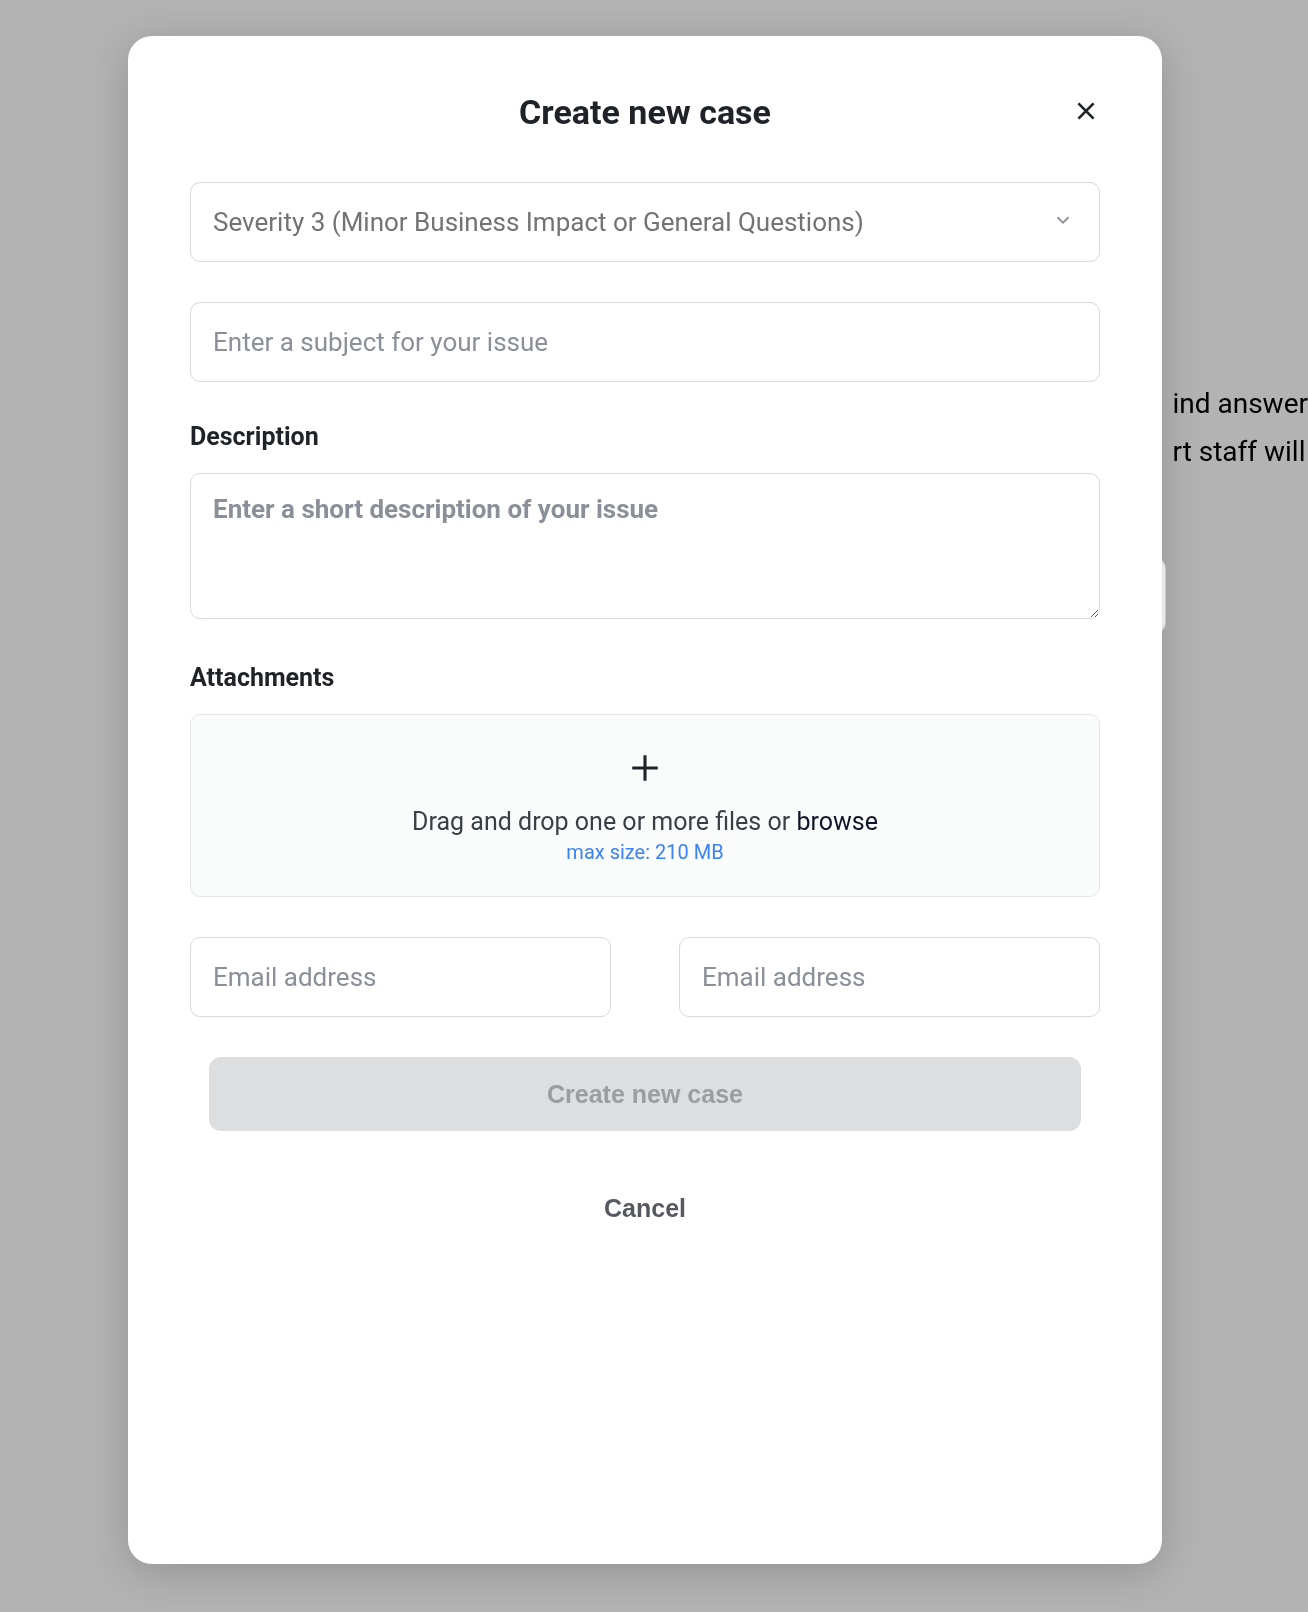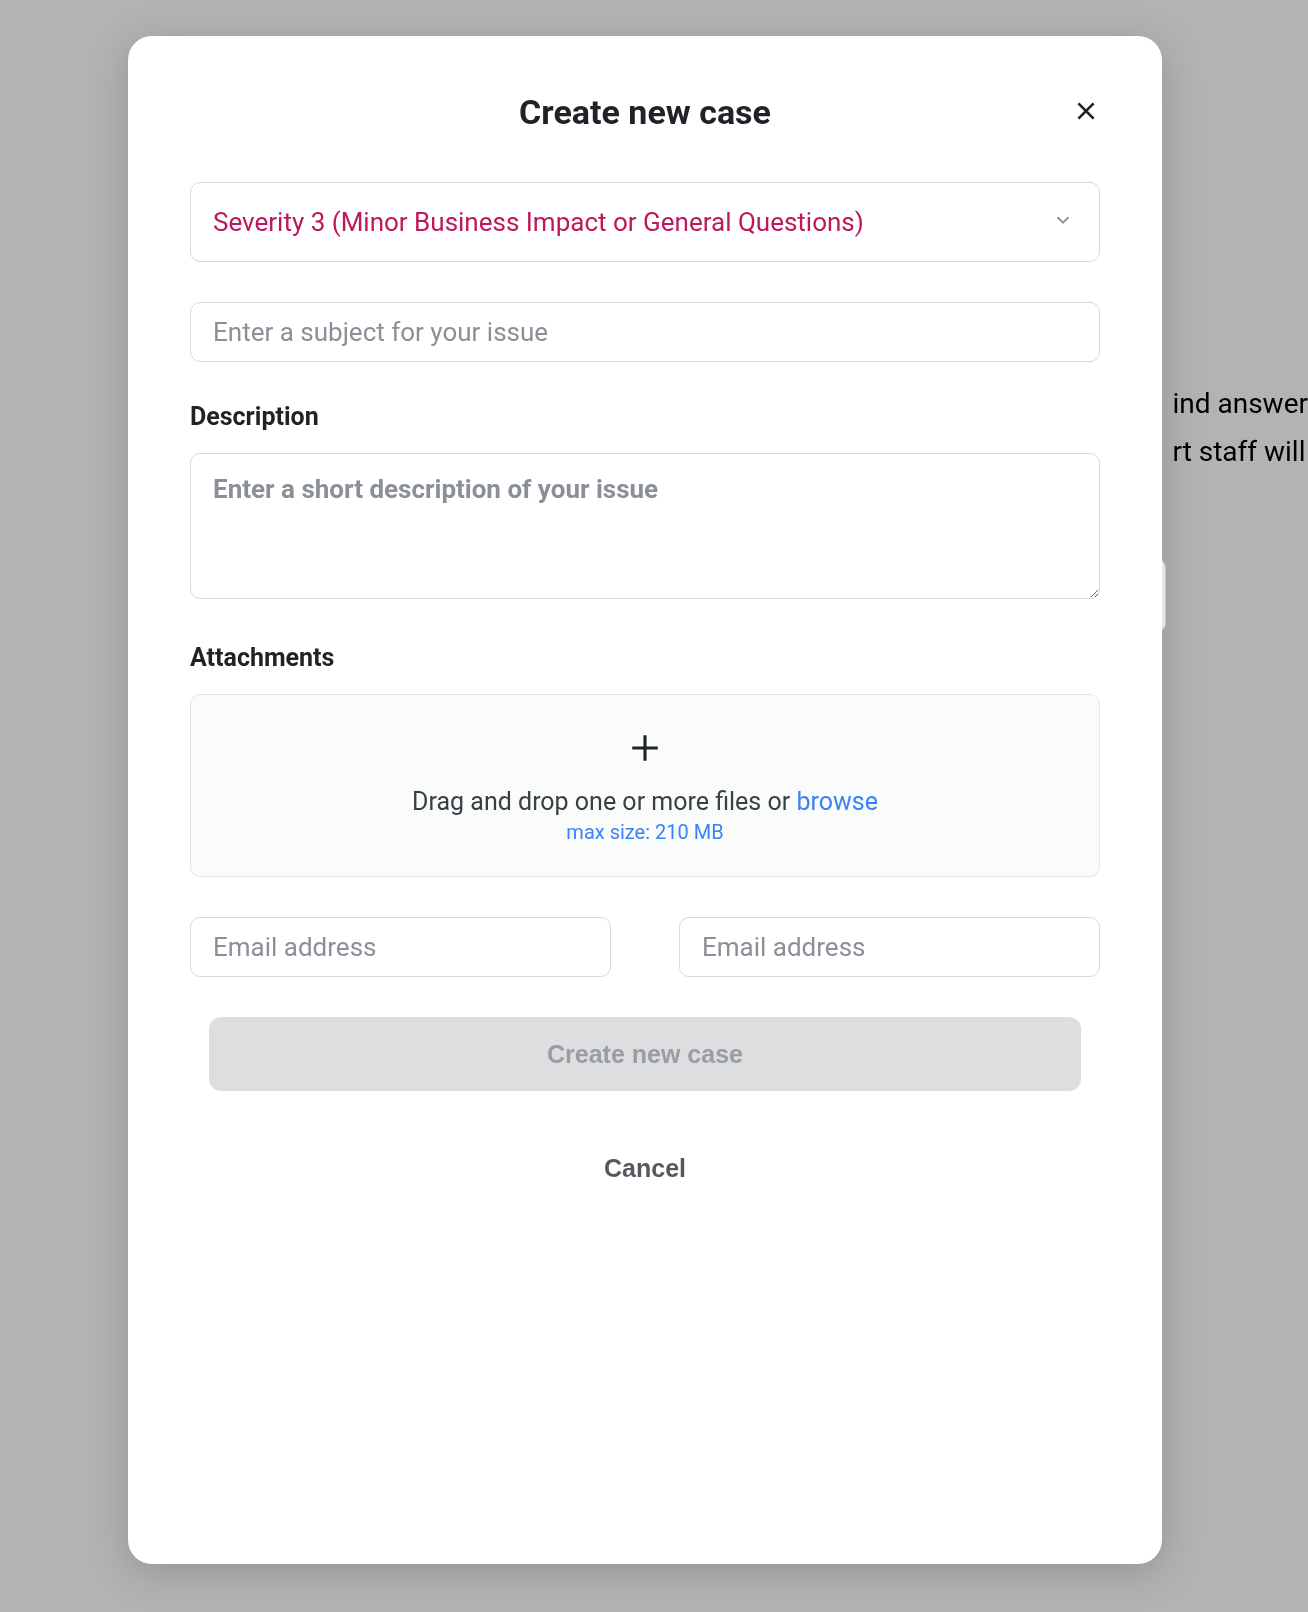--- a/index.html
+++ b/index.html
@@ -88,42 +88,42 @@
       position: relative;
     }
     .select-control {
       width: 100%;
       height: 80px;
       border: 1px solid #d7d9dc;
       border-radius: 10px;
       background: #ffffff;
       padding: 0 60px 0 22px;
       font-size: 26px;
-      color: #be185d;
+      color: #737373;
       display: flex;
       align-items: center;
       cursor: pointer;
     }
     .select-chevron {
       position: absolute;
       right: 26px;
       top: 50%;
       transform: translateY(-50%);
       pointer-events: none;
     }
     .select-chevron svg {
       width: 22px;
       height: 22px;
       stroke: #8a8f98;
       stroke-width: 2;
       fill: none;
     }
     .text-input {
       width: 100%;
-      height: 60px;
+      height: 80px;
       border: 1px solid #d7d9dc;
       border-radius: 10px;
       background: #ffffff;
       padding: 4px 22px;
       font-size: 26px;
       color: #1f2328;
       font-family: inherit;
     }
     .text-input::placeholder,
     .textarea-input::placeholder {
@@ -159,21 +159,21 @@
       width: 34px;
       height: 34px;
       stroke: #1f2328;
       stroke-width: 2.2;
     }
     .drop-text {
       font-size: 25px;
       color: #3a3f45;
     }
     .browse-link {
-      color: #3b82f6;
+      color: #0f172a;
       cursor: pointer;
     }
     .drop-sub {
       font-size: 20px;
       color: #3b82f6;
       margin-top: 4px;
     }
     .notify-row {
       display: flex;
       gap: 68px;

